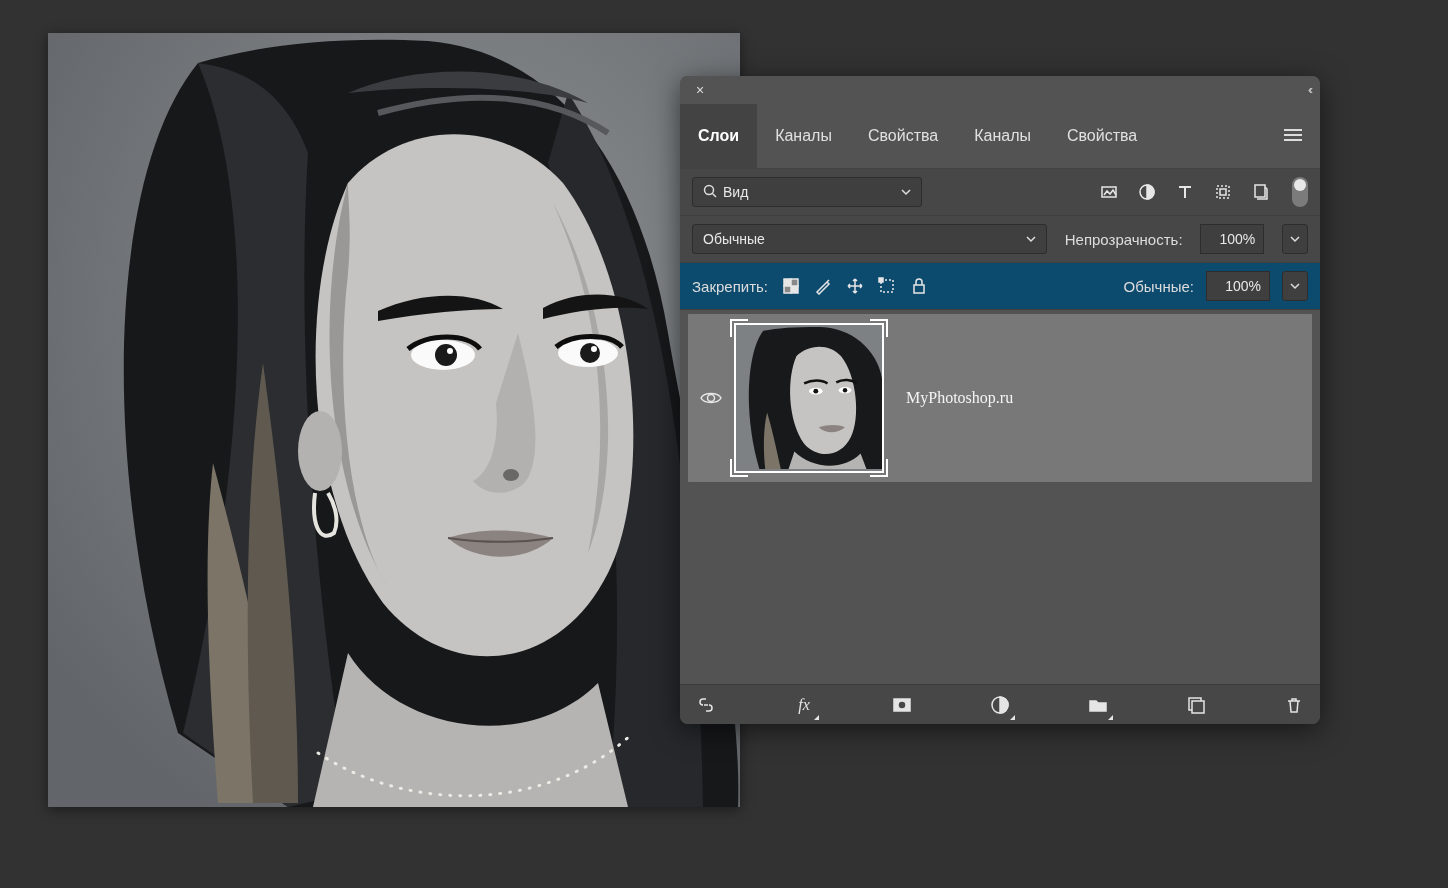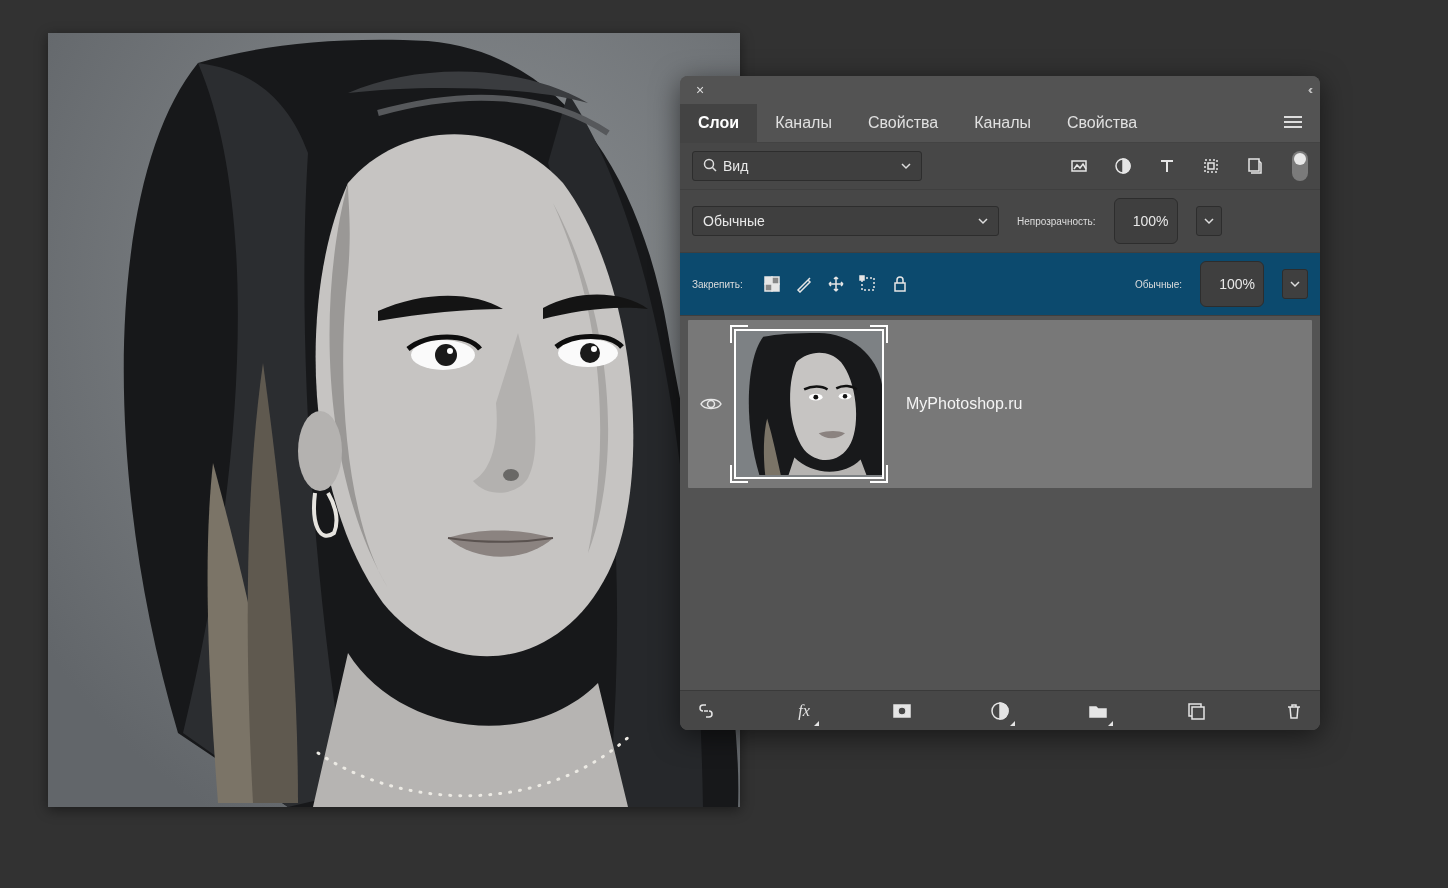--- a/index.html
+++ b/index.html
@@ -47,35 +47,35 @@
   .collapse { font-size: 12px; color: #ccc; letter-spacing: -3px; }
 
   .tabs {
     display: flex;
     align-items: center;
     background: #535353;
     border-bottom: 1px solid #434343;
     padding-right: 8px;
   }
   .tab {
-    padding: 10px 18px;
+    padding: 23px 18px;
     color: #e0e0e0;
     font-size: 16px;
     cursor: pointer;
   }
   .tab.active {
     background: #434343;
     font-weight: 600;
     color: #fff;
   }
   .tabs-spacer { flex: 1; }
   .tabs-menu { padding: 8px 10px; cursor: pointer; }
   .tabs-menu svg { width: 18px; height: 14px; }
 
-  .row { display:flex; align-items:center; padding: 8px 12px; gap:18px; }
+  .row { display:flex; align-items:center; padding: 8px 12px; gap:12px;justify-content:space-between; }
   .row1 { background:#474747; border-bottom:1px solid #3f3f3f; }
 
   .dropdown {
     display: flex;
     align-items: center;
     justify-content: space-between;
     background: #3f3f3f;
     border: 1px solid #2d2d2d;
     border-radius: 3px;
     padding: 4px 10px 4px 10px;
@@ -94,26 +94,26 @@
   .toggle {
     width: 16px; height: 30px; border-radius: 8px; background:#7b7b7b;
     position: relative; margin-left:6px;
   }
   .toggle::after {
     content:""; position:absolute; top:2px; left:2px; width:12px; height:12px;
     border-radius:50%; background:#e8e8e8;
   }
 
   .row2 { background:#474747; border-bottom: 1px solid #3f3f3f; }
-  .blend-dd { width: 307px; }
-  .label { color:#ddd; font-size:10px; white-space:nowrap; }
+  .blend-dd { width: 355px; }
+  .label { color:#ddd; font-size:15px; white-space:nowrap; }
   .value-box {
     display:flex; align-items:center; justify-content:flex-end;
-    background:#3f3f3f; border:1px solid #2d2d2d; border-radius:6px;
-    height:46px; padding:0 8px; min-width:64px;
+    background:#3f3f3f; border:1px solid #2d2d2d; border-radius:0;
+    height:30px; padding:0 8px; min-width:64px;
   }
   .chev-box {
     width:26px; height:30px; border:1px solid #2d2d2d; background:#3f3f3f;
     border-radius:3px; display:flex; align-items:center; justify-content:center;
     cursor:pointer;
   }
 
   .row3 { background:#0c4a6e; border-bottom:1px solid #3f3f3f; padding:8px 12px; }
   .lock-icons { display:flex; gap:10px; align-items:center; }
   .lock-icon { width:22px;height:22px;display:inline-flex;align-items:center;justify-content:center;color:#e6e6e6;cursor:pointer;}
@@ -123,20 +123,21 @@
     background:#535353;
     min-height: 370px;
     padding: 0;
   }
   .layer-row {
     display:flex; align-items:center;
     background:#787878;
     margin: 4px 8px;
     height: 168px;
     border-radius:1px;
+    font-family:Liberation Serif, serif;
   }
   .vis-col {
     width: 46px; display:flex; align-items:center; justify-content:center;
     height:100%;
   }
   .eye { width:22px;height:16px;cursor:pointer; }
   .eye svg{width:100%;height:100%;stroke:#e6e6e6;stroke-width:1.5;fill:none;}
   .thumb-wrap {
     width: 150px; height: 150px;
     border: 2px solid #fff;

